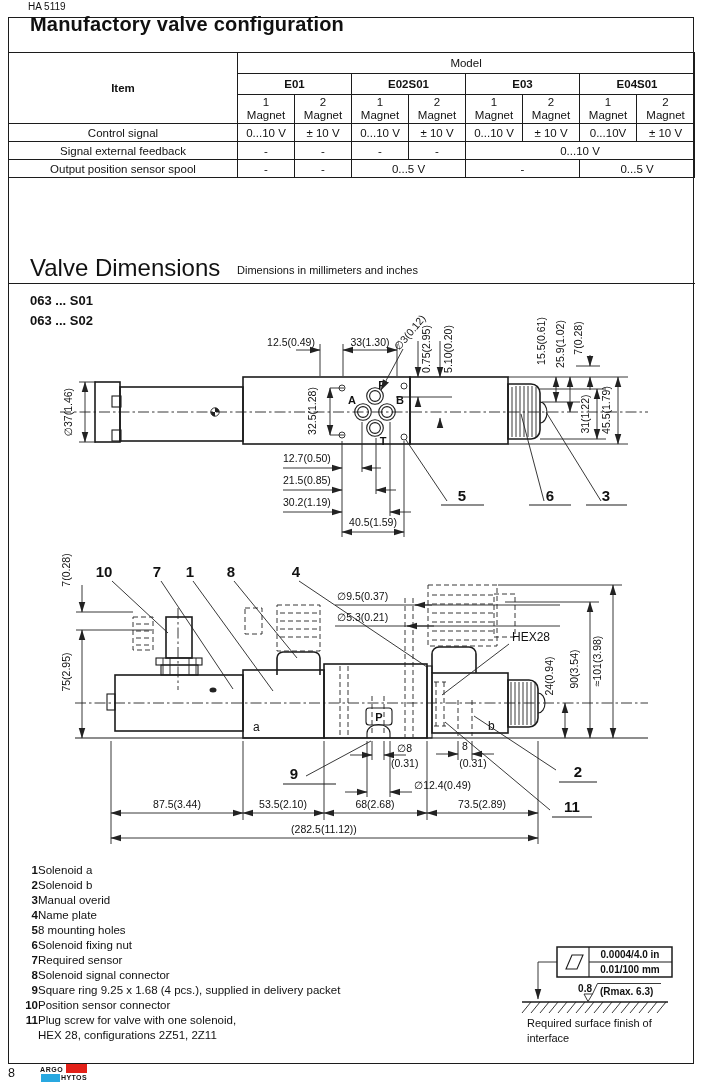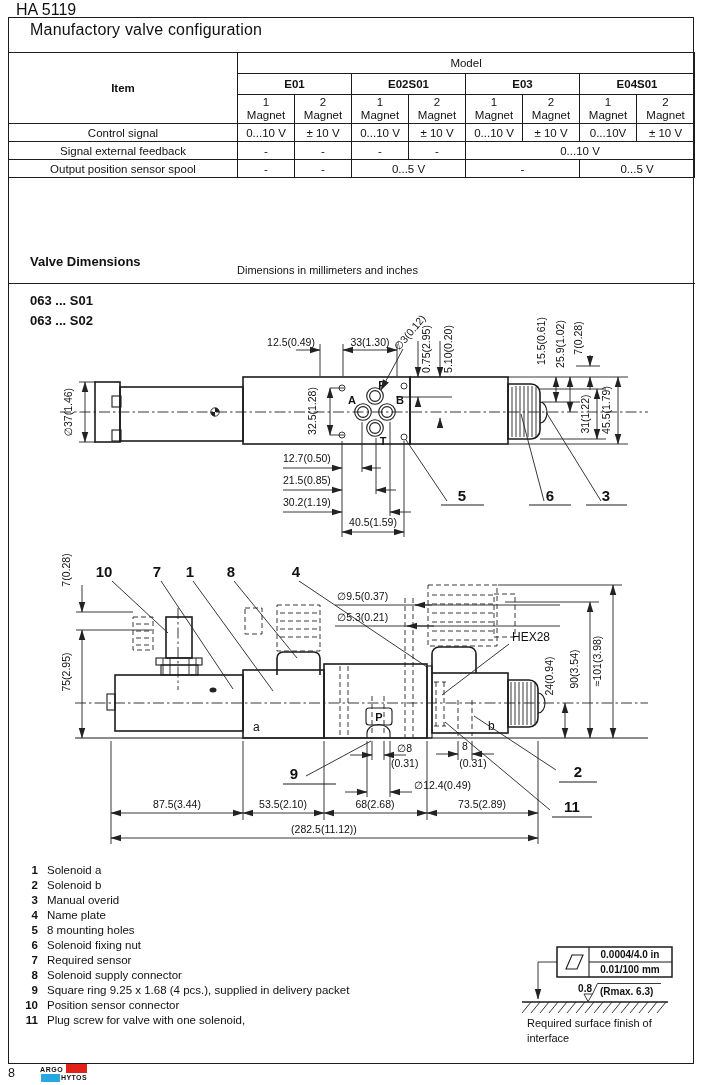--- a/index.html
+++ b/index.html
@@ -1,31 +1,31 @@
 <!DOCTYPE html>
 <html><head>
 <meta charset="utf-8">
 <style>
   html,body{margin:0;padding:0;background:#fff}
   .page{position:relative;width:703px;height:1085px;background:#fff;
         font-family:"Liberation Sans",sans-serif;color:#111;overflow:hidden}
   .abs{position:absolute}
   .border-frame{left:8px;top:17px;width:684px;height:1045px;border:1.5px solid #1c1c1c}
-  .doc-code{left:16px;top:1px;font-size:16px}
-  .main-title{left:30px;top:21px;font-size:16px;font-weight:normal;letter-spacing:.2px}
+  .doc-code{left:28px;top:1px;font-size:10px}
+  .main-title{left:30px;top:13px;font-size:20px;font-weight:bold;letter-spacing:.2px}
   .cfg-wrap{left:8px;top:52px;width:687px}
   table.cfg{border-collapse:collapse;table-layout:fixed;width:687px;font-size:11.5px}
   table.cfg td{border:1px solid #1c1c1c;text-align:center;padding:0;vertical-align:middle}
   td.h-model{height:20px;font-weight:normal}
   td.h-name{height:20px;font-weight:bold}
   td.h-mag{height:28px;line-height:13px}
   td.d-row{height:17px}
   td.item-h{font-weight:bold}
   td.item-cell{text-align:left;padding-left:6px}
-  .vd-title{left:30px;top:254px;font-size:13px;font-weight:bold}
+  .vd-title{left:30px;top:254px;font-size:24px;font-weight:normal}
   .vd-sub{left:237px;top:264px;font-size:11px}
   .vd-line{left:8px;top:283px;width:687px;border-top:1.5px solid #1c1c1c;height:0}
   .variant{left:30px;font-size:13px;font-weight:bold}
   .v1{top:293px}.v2{top:313px}
   svg.drawings{left:0;top:300px}
   svg.surface{left:505px;top:940px}
   
   .o{stroke:#1c1c1c;stroke-width:1.6;fill:none}
   .o2{stroke:#1c1c1c;stroke-width:1.1;fill:none}
   .t{stroke:#222;stroke-width:.9;fill:none}
@@ -35,21 +35,21 @@
   .dt{font-size:10.5px;fill:#111}
   .db{font-size:15px;font-weight:bold;fill:#111}
   .pl{font-size:11px;font-weight:bold;fill:#111}
   .lt{font-size:12px;fill:#111}
   .sm{font-size:10px;font-weight:bold;fill:#111}
   .cap{font-size:11px;fill:#111}
   
   .legend{left:16px;top:863px;font-size:11.5px;line-height:15px}
   .lrow{display:flex}
   .lnum{width:22px;text-align:right;font-weight:bold;flex:none}
-  .ltxt{margin-left:9px;white-space:nowrap}
+  .ltxt{margin-left:0;white-space:nowrap}
   
   .pageno{left:8px;top:1066px;font-size:12.5px}
   .logo{left:38px;top:1062px;width:70px;height:22px}
   .lg-argo{left:2px;top:4px;font-size:7px;font-weight:bold;letter-spacing:.6px}
   .lg-red{left:28px;top:2px;width:21px;height:9px}
   .lg-blue{left:3px;top:12px;width:19px;height:8px}
   .lg-hytos{left:23px;top:12px;font-size:7px;font-weight:bold;letter-spacing:.4px}
 </style>
 </head>
 <body>
@@ -464,33 +464,37 @@
     <div class="lrow">
         <span class="lnum">6</span>
         <span class="ltxt">Solenoid fixing nut</span>
       </div>
     <div class="lrow">
         <span class="lnum">7</span>
         <span class="ltxt">Required sensor</span>
       </div>
     <div class="lrow">
         <span class="lnum">8</span>
-        <span class="ltxt">Solenoid supply connector</span>
+        <span class="ltxt">Solenoid signal connector</span>
       </div>
     <div class="lrow">
         <span class="lnum">9</span>
         <span class="ltxt">Square ring 9.25 x 1.68 (4 pcs.), supplied in delivery packet</span>
       </div>
     <div class="lrow">
         <span class="lnum">10</span>
         <span class="ltxt">Position sensor connector</span>
       </div>
     <div class="lrow">
         <span class="lnum">11</span>
         <span class="ltxt">Plug screw for valve with one solenoid,</span>
+      </div>
+    <div class="lrow">
+        <span class="lnum"></span>
+        <span class="ltxt">HEX 28, configurations 2Z51, 2Z11</span>
       </div>
   </div>
 
   <svg class="abs surface" width="198" height="112" viewBox="505 940 198 112">
     <rect class="o2" x="557" y="947" width="115" height="30" style="stroke-width:1.5"></rect>
     <line class="o2" x1="589" y1="947" x2="589" y2="977"></line>
     <line class="o2" x1="589" y1="962" x2="672" y2="962"></line>
     <path class="o2" d="M566,969 L572,955 L583,955 L577,969 Z"></path>
     <text class="sm" x="630" y="958" text-anchor="middle">0.0004/4.0 in</text>
     <text class="sm" x="630" y="973" text-anchor="middle">0.01/100 mm</text>

